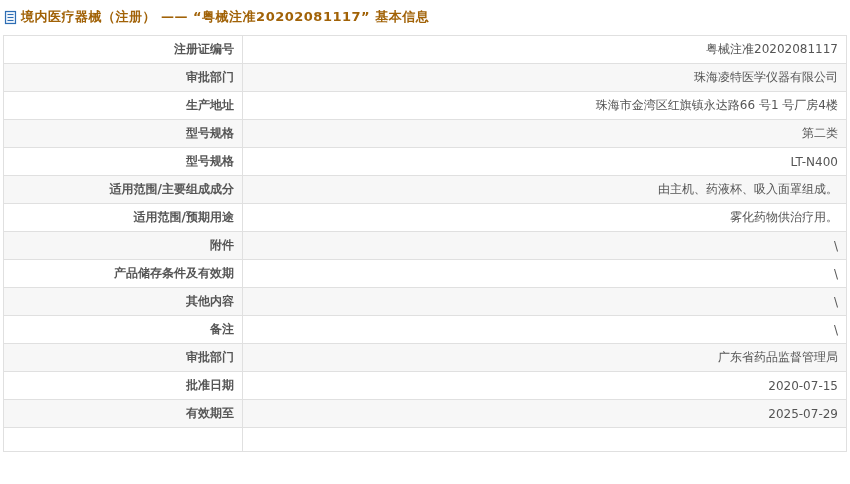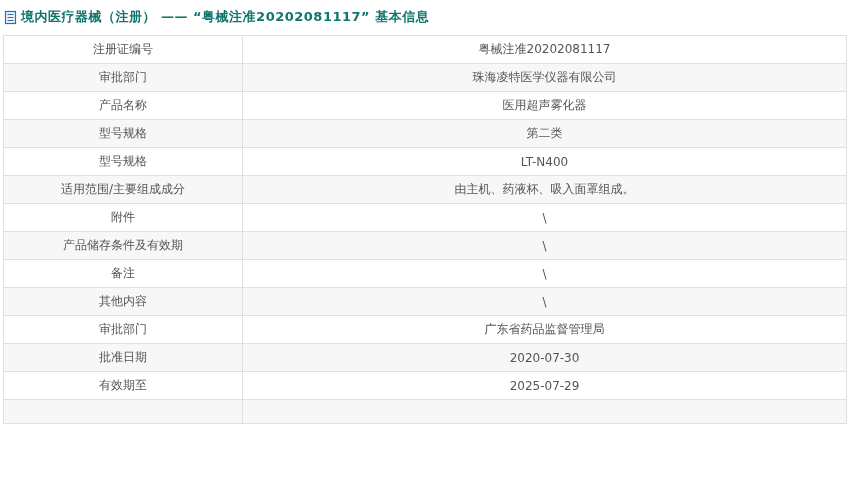--- a/index.html
+++ b/index.html
@@ -21,21 +21,21 @@
     align-items: center;
     gap: 4px;
     padding: 5px 1px 9px 1px;
   }
   .doc-icon {
     flex: 0 0 auto;
     display: inline-flex;
     align-items: center;
   }
   .page-title {
-    color: #0f766e;
+    color: #a16207;
     font-size: 13px;
     font-weight: bold;
     letter-spacing: 0.5px;
     white-space: nowrap;
   }
   table.info-table {
     width: 844px;
     border-collapse: collapse;
     table-layout: fixed;
   }
@@ -50,25 +50,26 @@
     white-space: nowrap;
   }
   table.info-table tr:nth-child(even) td {
     background: #f7f7f7;
   }
   table.info-table tr:nth-child(odd) td {
     background: #ffffff;
   }
   td.label-cell {
     width: 222px;
-    text-align: center;
+    text-align: right;
     color: #555555;
+    font-weight: bold;
   }
   td.value-cell {
-    text-align: center;
+    text-align: right;
     padding-left: 10px;
   }
 </style>
 </head>
 <body>
 
 <div class="page">
   <div class="page-header">
     <span class="doc-icon">
       <svg width="13" height="15" viewBox="0 0 13 15">
@@ -93,23 +94,23 @@
         <tr>
     <td class="label-cell">
       
       <span class="label-text">审批部门</span>
     </td>
     <td class="value-cell"><span>珠海凌特医学仪器有限公司</span></td>
   </tr>
         <tr>
     <td class="label-cell">
       
-      <span class="label-text">产品名称</span>
+      <span class="label-text">生产地址</span>
     </td>
-    <td class="value-cell"><span>医用超声雾化器</span></td>
+    <td class="value-cell"><span>珠海市金湾区红旗镇永达路66 号1 号厂房4楼</span></td>
   </tr>
         <tr>
     <td class="label-cell">
       
       <span class="label-text">型号规格</span>
     </td>
     <td class="value-cell"><span>第二类</span></td>
   </tr>
         <tr>
     <td class="label-cell">
@@ -121,58 +122,65 @@
         <tr>
     <td class="label-cell">
       
       <span class="label-text">适用范围/主要组成成分</span>
     </td>
     <td class="value-cell"><span>由主机、药液杯、吸入面罩组成。</span></td>
   </tr>
         <tr>
     <td class="label-cell">
       
+      <span class="label-text">适用范围/预期用途</span>
+    </td>
+    <td class="value-cell"><span>雾化药物供治疗用。</span></td>
+  </tr>
+        <tr>
+    <td class="label-cell">
+      
       <span class="label-text">附件</span>
     </td>
     <td class="value-cell"><span>\</span></td>
   </tr>
         <tr>
     <td class="label-cell">
       
       <span class="label-text">产品储存条件及有效期</span>
     </td>
     <td class="value-cell"><span>\</span></td>
   </tr>
         <tr>
     <td class="label-cell">
       
-      <span class="label-text">备注</span>
+      <span class="label-text">其他内容</span>
     </td>
     <td class="value-cell"><span>\</span></td>
   </tr>
         <tr>
     <td class="label-cell">
       
-      <span class="label-text">其他内容</span>
+      <span class="label-text">备注</span>
     </td>
     <td class="value-cell"><span>\</span></td>
   </tr>
         <tr>
     <td class="label-cell">
       
       <span class="label-text">审批部门</span>
     </td>
     <td class="value-cell"><span>广东省药品监督管理局</span></td>
   </tr>
         <tr>
     <td class="label-cell">
       
       <span class="label-text">批准日期</span>
     </td>
-    <td class="value-cell"><span>2020-07-30</span></td>
+    <td class="value-cell"><span>2020-07-15</span></td>
   </tr>
         <tr>
     <td class="label-cell">
       
       <span class="label-text">有效期至</span>
     </td>
     <td class="value-cell"><span>2025-07-29</span></td>
   </tr>
         <tr>
     <td class="label-cell">

